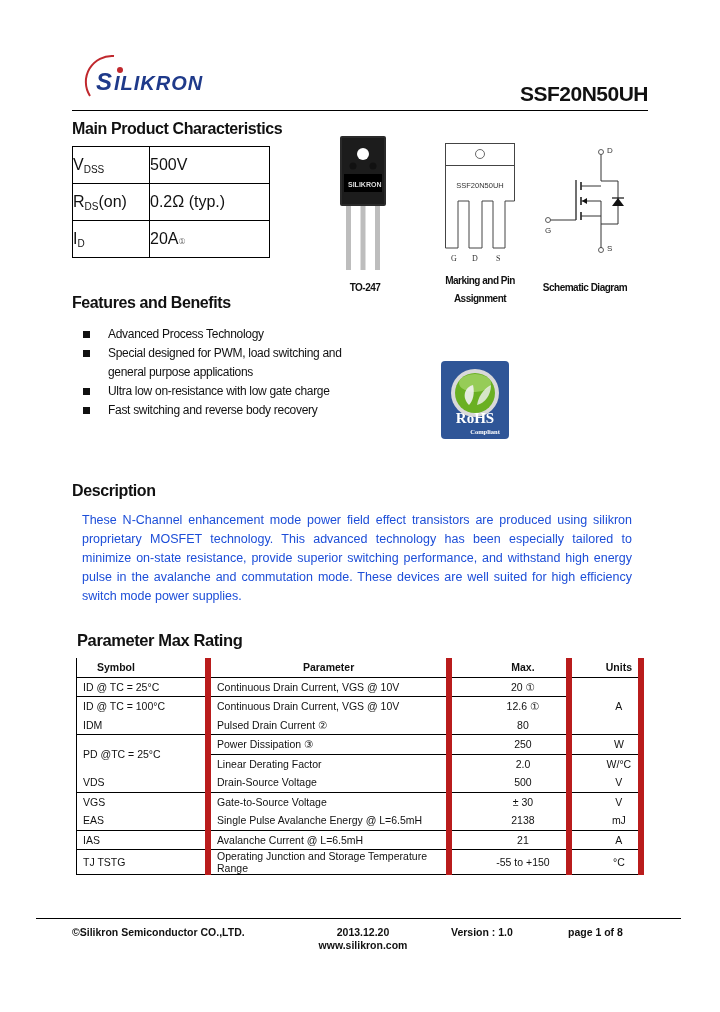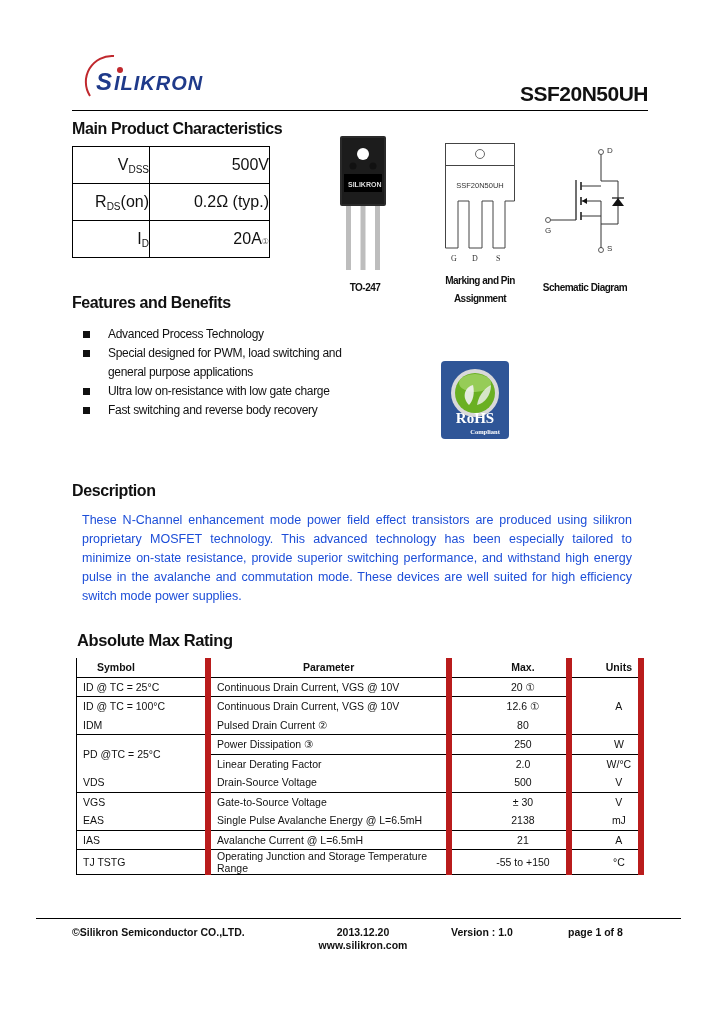--- a/index.html
+++ b/index.html
@@ -3,21 +3,21 @@
 <meta charset="utf-8">
 <style>
   html, body { margin:0; padding:0; background:#ffffff; }
   body { width:720px; height:1012px; position:relative; overflow:hidden; font-family:"Liberation Sans", sans-serif; color:#111; }
   .abs { position:absolute; }
   .logo { left:84px; top:52px; width:130px; height:50px; }
   .part-no { right:72px; top:82px; font-size:21px; font-weight:bold; letter-spacing:-0.5px; }
   .top-rule { left:72px; top:110px; width:576px; height:1px; background:#000; }
   .h2 { font-size:16px; font-weight:bold; letter-spacing:-0.4px; }
   .char-table { left:72px; top:146px; border-collapse:collapse; width:198px; }
-  .char-table td { border:1.5px solid #000; height:36px; text-align:right; font-size:16px; padding:0; }
+  .char-table td { border:1.5px solid #000; height:36px; text-align:left; font-size:16px; padding:0; }
   .char-table td.sym { width:76px; }
   sub.s { font-size:10px; vertical-align:-3px; }
   .note { font-size:8px; color:#666; }
   .pkg-cap { font-size:10px; font-weight:bold; letter-spacing:-0.5px; text-align:center; }
   .features { left:80px; top:325px; font-size:12px; letter-spacing:-0.3px; line-height:19px; }
   .features li { list-style:none; position:relative; padding-left:28px; }
   .features li .bullet { position:absolute; left:3px; top:6px; width:7px; height:7px; background:#111; }
   .desc { left:82px; top:511px; width:550px; font-size:12.5px; line-height:19px; text-align:justify; color:#1d4ed8; }
   .amr { left:76px; top:658px; width:568px; border-collapse:collapse; font-size:10.5px; }
   .amr td, .amr th { height:18.5px; padding:0 6px; border-left:1px solid #000; border-right:6px solid #b91c1c; }
@@ -140,21 +140,21 @@
     <path d="M28 44 C 20 36, 24 26, 32 24 C 34 32, 32 40, 28 44 Z" fill="#f2f2f2" opacity="0.9"></path>
     <path d="M36 44 C 38 32, 46 26, 50 24 C 50 34, 44 42, 36 44 Z" fill="#f2f2f2" opacity="0.8"></path>
     <text x="34" y="62" text-anchor="middle" font-family="Liberation Serif, serif" font-size="15" font-weight="bold" fill="#ffffff">RoHS</text>
     <text x="44" y="73" text-anchor="middle" font-family="Liberation Serif, serif" font-size="6.5" font-weight="bold" fill="#ffffff">Compliant</text>
   </svg>
 </div>
 
 <div class="abs h2" style="left:72px; top:482px;">Description</div>
 <div class="abs desc">These N-Channel enhancement mode power field effect transistors are produced using silikron proprietary MOSFET technology. This advanced technology has been especially tailored to minimize on-state resistance, provide superior switching performance, and withstand high energy pulse in the avalanche and commutation mode. These devices are well suited for high efficiency switch mode power supplies.</div>
 
-<div class="abs h2" style="left:77px; top:631px; font-size:16.5px;">Absolute Max Rating</div>
+<div class="abs h2" style="left:77px; top:631px; font-size:16.5px;">Parameter Max Rating</div>
 <table class="abs amr">
   <tbody>
       <tr>
     <th class="sym">Symbol</th>
     <th class="par">Parameter</th>
     <th class="max c">Max.</th>
     <th class="c">Units</th>
   </tr>
   <tr>
     <td>ID @ TC = 25°C</td>

